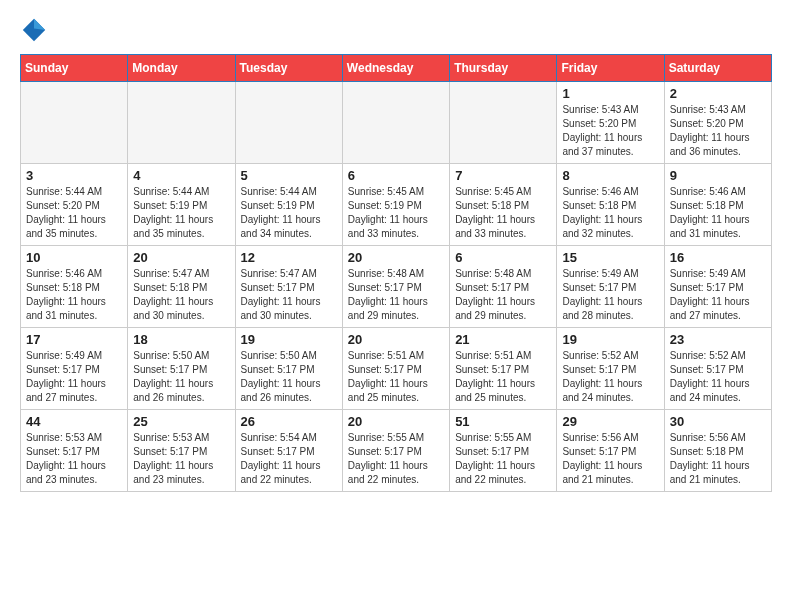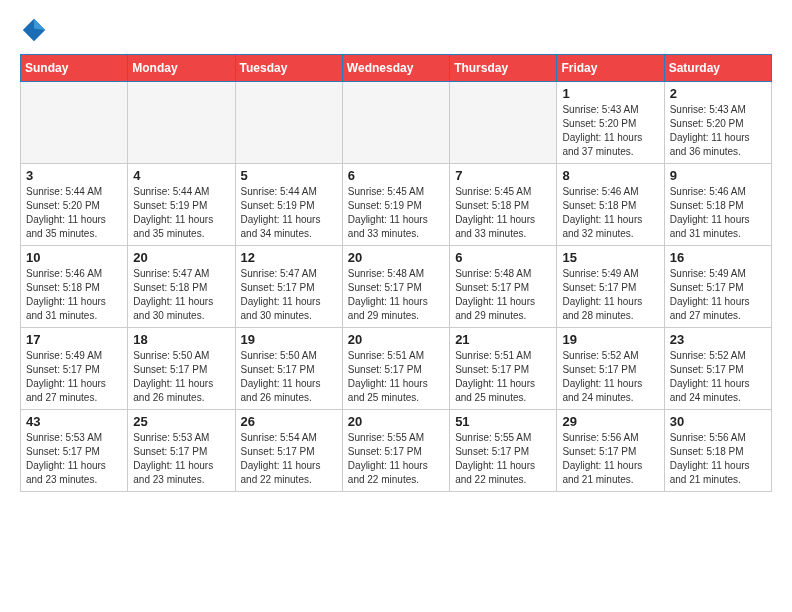--- a/index.html
+++ b/index.html
@@ -219,21 +219,21 @@
             <span class="day-number">19</span>
             <div class="day-info">Sunrise: 5:52 AM<br>Sunset: 5:17 PM<br>Daylight: 11 hours and 24 minutes.</div>
           </td>
           <td>
             <span class="day-number">23</span>
             <div class="day-info">Sunrise: 5:52 AM<br>Sunset: 5:17 PM<br>Daylight: 11 hours and 24 minutes.</div>
           </td>
         </tr>
         <tr>
           <td>
-            <span class="day-number">43</span>
+            <span class="day-number">44</span>
             <div class="day-info">Sunrise: 5:53 AM<br>Sunset: 5:17 PM<br>Daylight: 11 hours and 23 minutes.</div>
           </td>
           <td>
             <span class="day-number">25</span>
             <div class="day-info">Sunrise: 5:53 AM<br>Sunset: 5:17 PM<br>Daylight: 11 hours and 23 minutes.</div>
           </td>
           <td>
             <span class="day-number">26</span>
             <div class="day-info">Sunrise: 5:54 AM<br>Sunset: 5:17 PM<br>Daylight: 11 hours and 22 minutes.</div>
           </td>

